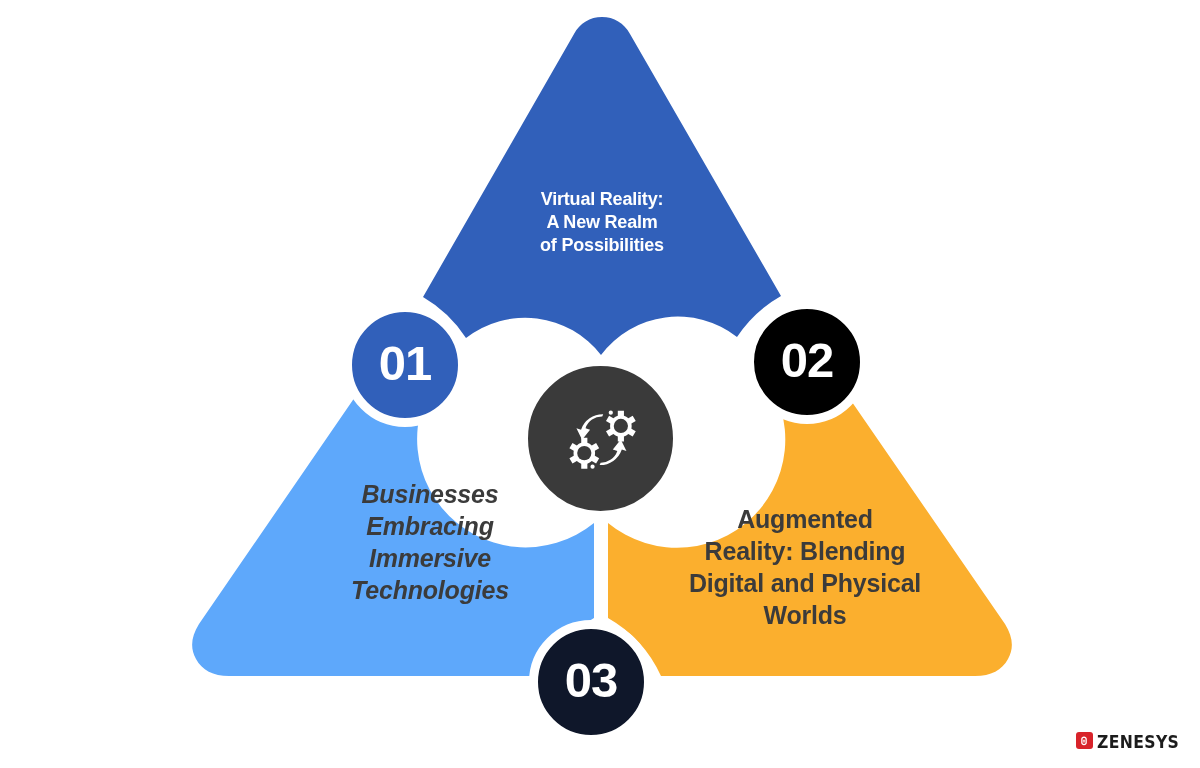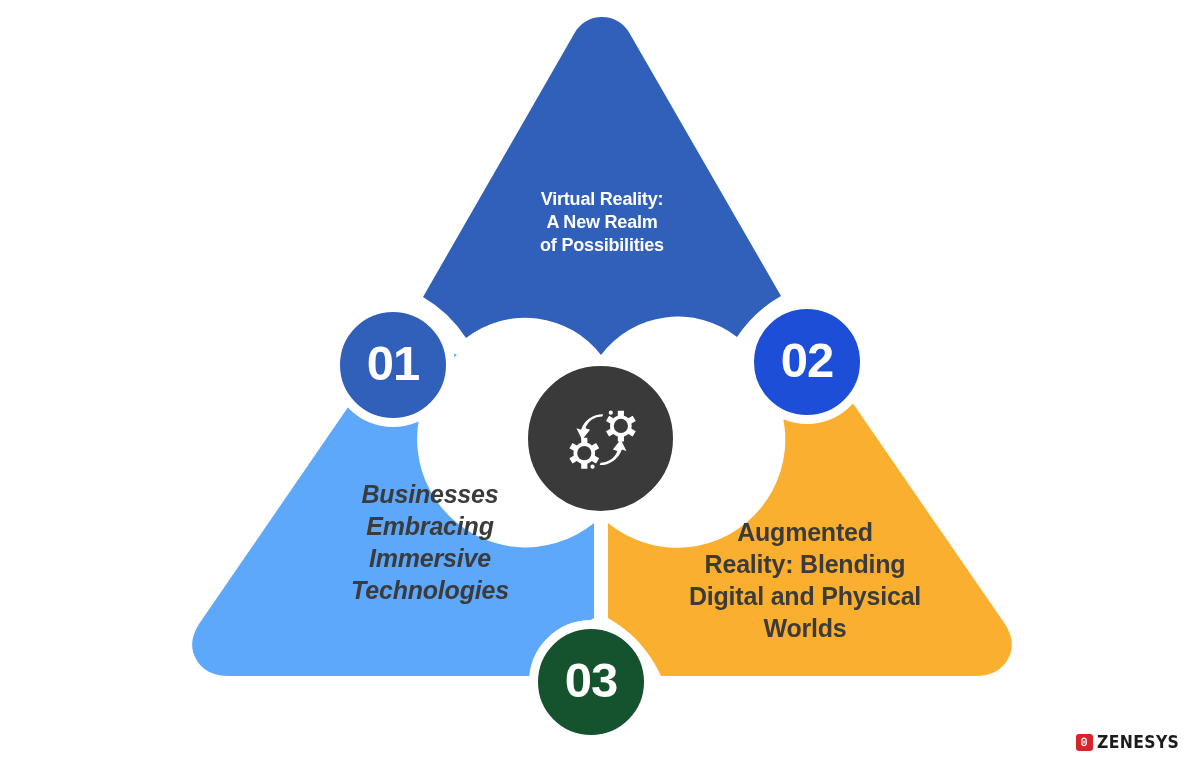--- a/index.html
+++ b/index.html
@@ -50,41 +50,41 @@
     left: 288px;
     top: 478px;
     width: 284px;
     font-size: 25px;
     color: #3b3b3b;
     font-style: italic;
   }
 
   #text-right {
     left: 655px;
-    top: 516px;
+    top: 503px;
     width: 300px;
     font-size: 25px;
     color: #3b3b3b;
   }
 
   
   .badge {
     position: absolute;
     border-radius: 50%;
     display: flex;
     align-items: center;
     justify-content: center;
     color: #ffffff;
     font-weight: bold;
     font-size: 49px;
     letter-spacing: -1px;
     border: 9px solid #ffffff;
   }
 
-  #badge-01 { left: 331px; top: 303px; width: 124px; height: 124px; }
+  #badge-01 { left: 343px; top: 303px; width: 124px; height: 124px; }
   #badge-02 { left: 745px; top: 300px; width: 124px; height: 124px; }
   #badge-03 { left: 529px; top: 620px; width: 124px; height: 124px; }
 
   .badge-label { transform: translateY(-2px); }
 
   
   #center-medallion {
     position: absolute;
     left: 517px;
     top: 355px;
@@ -99,21 +99,21 @@
   }
 
   #center-medallion svg { width: 96px; height: 96px; display: block; }
 
   
   #brand-logo {
     position: absolute;
     right: 14px;
     bottom: 16px;
     display: flex;
-    align-items: center;
+    align-items: flex-start;
     gap: 4px;
   }
 
   #logo-mark {
     width: 17px;
     height: 17px;
     border-radius: 3px;
     background: #d8232a;
     display: flex;
     align-items: center;
@@ -211,25 +211,25 @@
           <circle cx="41.2" cy="78.8" r="2.2"></circle>
         </g>
       </svg>
     </span>
   </div>
 
   <div class="badge" id="badge-01" style="background:#3160ba;">
     <span class="badge-label">01</span>
   </div>
 
-  <div class="badge" id="badge-02" style="background:#1d4ed8;">
+  <div class="badge" id="badge-02" style="background:#000000;">
     <span class="badge-label">02</span>
   </div>
 
-  <div class="badge" id="badge-03" style="background:#14532d;text-align:right;">
+  <div class="badge" id="badge-03" style="background:#0f172a;text-align:right;">
     <span class="badge-label">03</span>
   </div>
 
   <div id="brand-logo">
     <span id="logo-mark">
       <svg viewBox="0 0 24 24" aria-hidden="true">
         <g fill="#ffffff">
           <path d="M12 3.2 c3.1 0 5.6 2.1 5.6 4.8 l0 7.6 c0 2.7-2.5 4.8-5.6 4.8
                    s-5.6-2.1-5.6-4.8 l0-7.6 c0-2.7 2.5-4.8 5.6-4.8 z
                    M12 5.8 c-1.7 0-3 1-3 2.2 l0 7.6 c0 1.2 1.3 2.2 3 2.2

